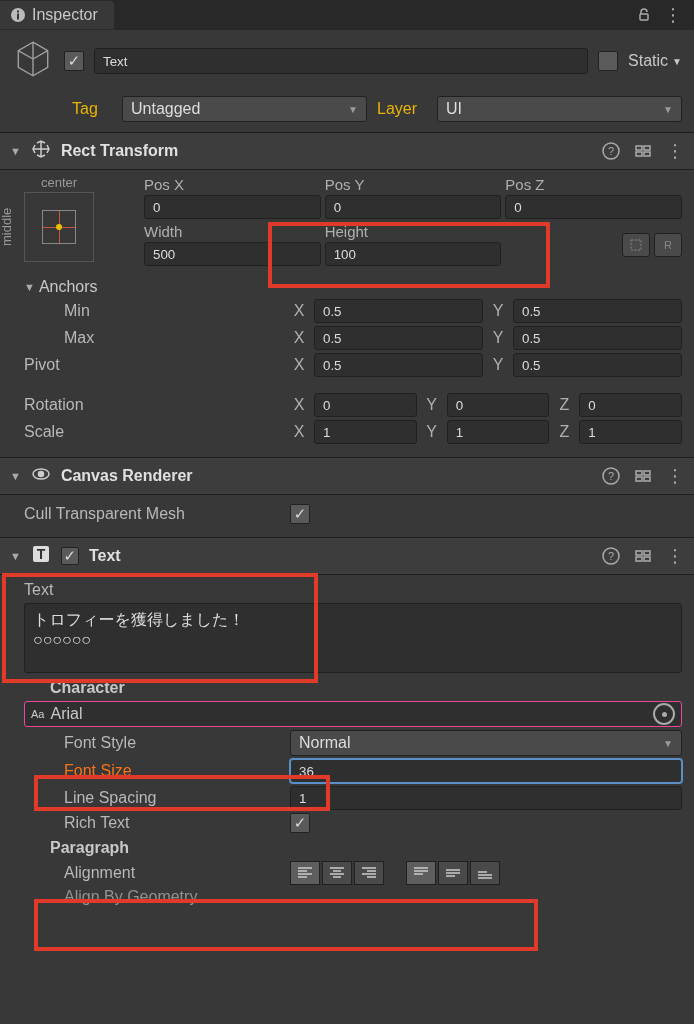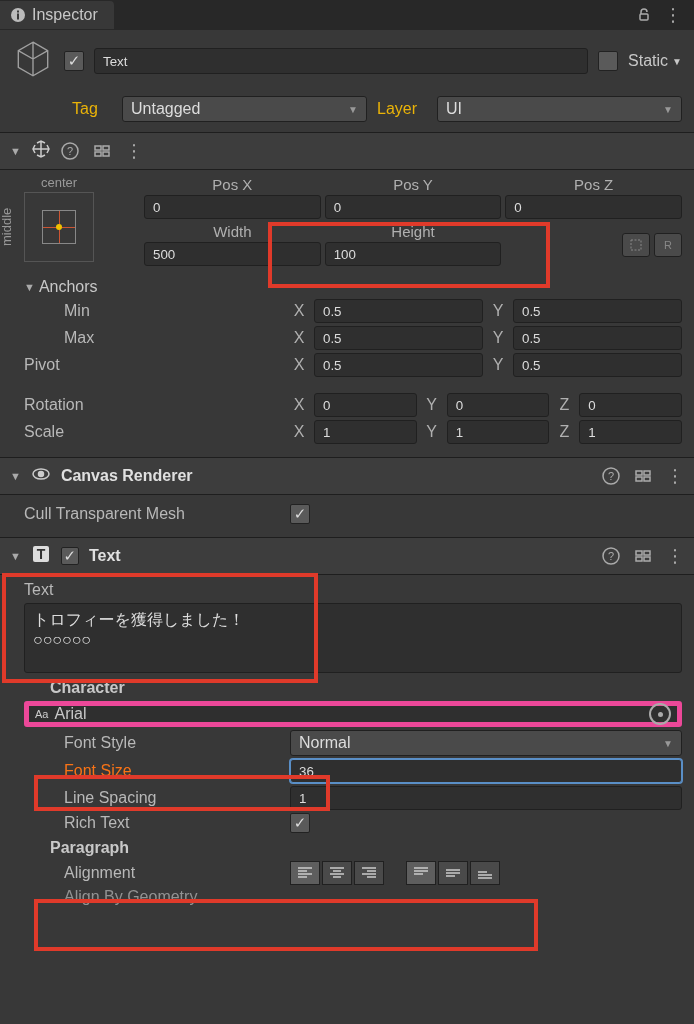--- a/index.html
+++ b/index.html
@@ -112,21 +112,21 @@
   .anchor-preview .dot { position:absolute; width:6px; height:6px; background:#f0c000; border-radius:50%; top:50%; left:50%; transform:translate(-50%,-50%);}
   .anchor-label-top { position:absolute; top:-18px; left:0; width:100%; text-align:center; color:#999; font-size:13px;}
   .anchor-label-left { position:absolute; left:-26px; top:0; height:100%; writing-mode:vertical-rl; transform:rotate(180deg); color:#999; font-size:13px; display:flex; align-items:center; justify-content:center;}
 
   .rect-grid {
     display:flex; gap:10px;
   }
   .rect-left { width:110px; padding-top:16px; position:relative;}
   .rect-right { flex:1; }
   .field-row { display:flex; gap:4px; align-items:center; margin-bottom:4px;}
-  .field-col { flex:1; display:flex; flex-direction:column; gap:2px;align-items:center;}
+  .field-col { flex:1; display:flex; flex-direction:column; gap:2px;}
   .field-col .lbl { color:#b0b0b0; font-size:15px;}
   .num-input {
     background:#2f2f2f; border:1px solid #202020; color:#ddd;
     padding:3px 8px; height:24px; border-radius:3px; width:100%;
   }
   .btn-small { background:#4a4a4a; border:1px solid #202020; color:#888; width:28px; height:24px; border-radius:3px; display:flex; align-items:center; justify-content:center; font-size:11px;}
   
   .redbox { border:4px solid #e03a2a; position:absolute; pointer-events:none; z-index:5;}
   
   .prop-row { display:flex; align-items:center; margin:3px 0; gap:6px;}
@@ -137,21 +137,21 @@
   
   .fold-label { display:flex; align-items:center; gap:4px; color:#c8c8c8;}
   
   .textarea {
     background:#2f2f2f; border:1px solid #202020; color:#ddd;
     padding:6px 8px; width:100%; min-height:70px; border-radius:3px;
     white-space:pre-wrap; font-size:16px;
   }
   .section-label { color:#c8c8c8; font-weight:bold; margin:6px 0 4px 26px;}
   
-  .font-input { display:flex; align-items:center; gap:6px; background:#2f2f2f; border:5px solid #ec4899; border-radius:3px; padding:2px 6px; height:26px; flex:1;}
+  .font-input { display:flex; align-items:center; gap:6px; background:#2f2f2f; border:1px solid #ec4899; border-radius:3px; padding:2px 6px; height:26px; flex:1;}
   .font-input .aa { font-size:11px; background:none; color:#ccc;}
   .circle-btn { width:22px; height:22px; border:2px solid #aaa; border-radius:50%; display:flex; align-items:center; justify-content:center;}
   .circle-btn .dot { width:5px; height:5px; background:#aaa; border-radius:50%;}
   
   .align-group { display:flex; gap:2px;}
   .align-btn { width:30px; height:24px; background:#4a4a4a; border:1px solid #202020; display:flex; align-items:center; justify-content:center;}
   .align-btn.active { background:#5e5e5e;}
   .align-btn svg { width:16px; height:14px; stroke:#ccc; stroke-width:1.5;}
   
   .highlight-input { border:1px solid #5a8fc7 !important; box-shadow:0 0 0 1px #5a8fc7;}
@@ -207,20 +207,21 @@
   </div>
 </div>
 
 <div class="component-header">
   <span class="foldout">▼</span>
   <span class="comp-icon">
     <svg viewBox="0 0 20 20" fill="none" stroke="#ccc" stroke-width="1.5">
         <path d="M10 2 L10 18 M2 10 L18 10 M6 4 L10 2 L14 4 M6 16 L10 18 L14 16 M4 6 L2 10 L4 14 M16 6 L18 10 L16 14"></path>
       </svg>
   </span>
+  <span class="comp-title">Rect Transform</span>
   <div class="comp-right">
     <svg viewBox="0 0 18 18">
         <circle cx="9" cy="9" r="8" fill="none" stroke="#aaa" stroke-width="1.5"></circle>
         <text x="9" y="13" text-anchor="middle" fill="#aaa" font-size="11">?</text>
       </svg>
     <svg viewBox="0 0 18 18" fill="none" stroke="#aaa" stroke-width="1.5">
         <rect x="2" y="4" width="6" height="4"></rect>
         <rect x="10" y="4" width="6" height="4"></rect>
         <rect x="2" y="10" width="6" height="4"></rect>
         <rect x="10" y="10" width="6" height="4"></rect>

